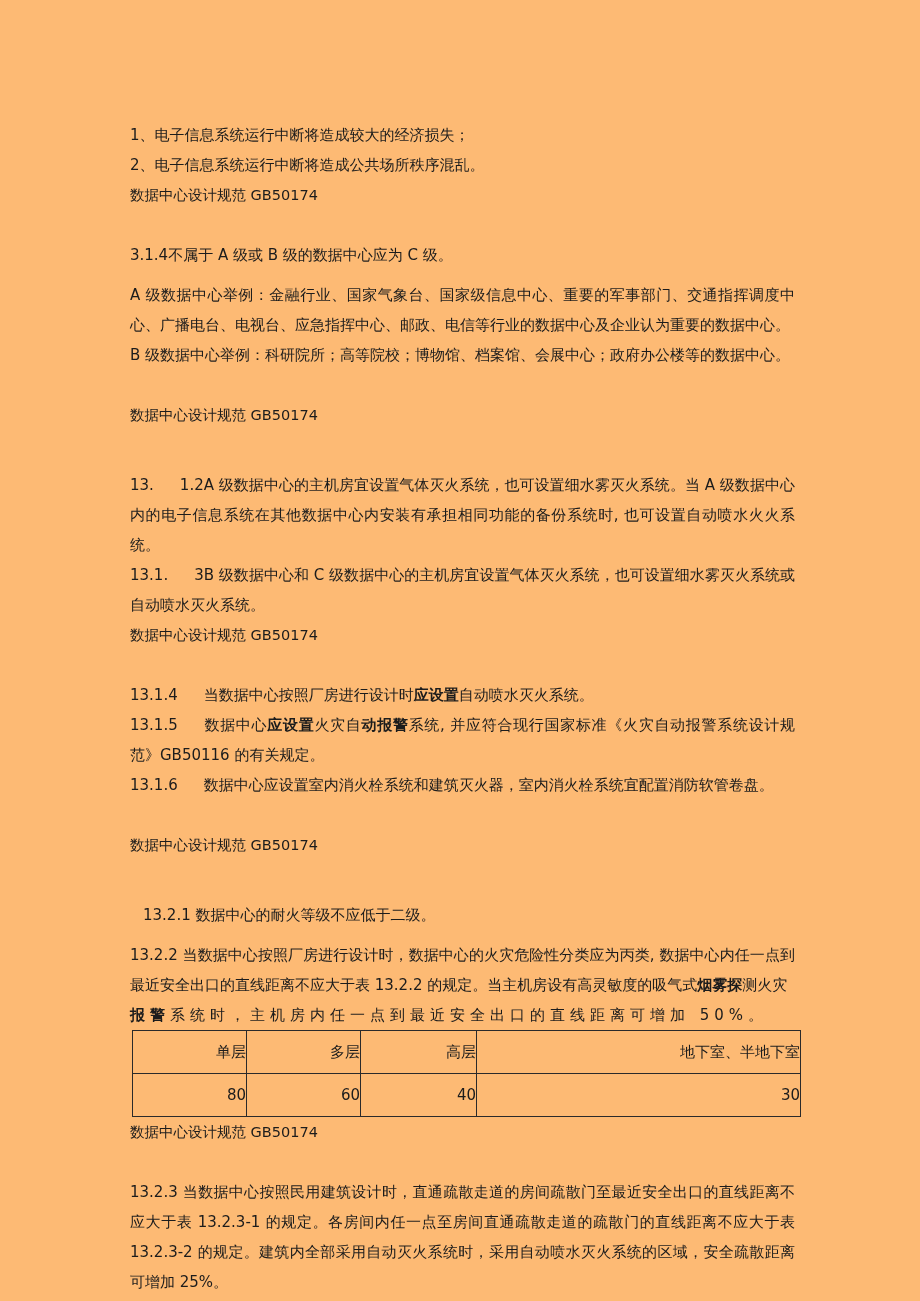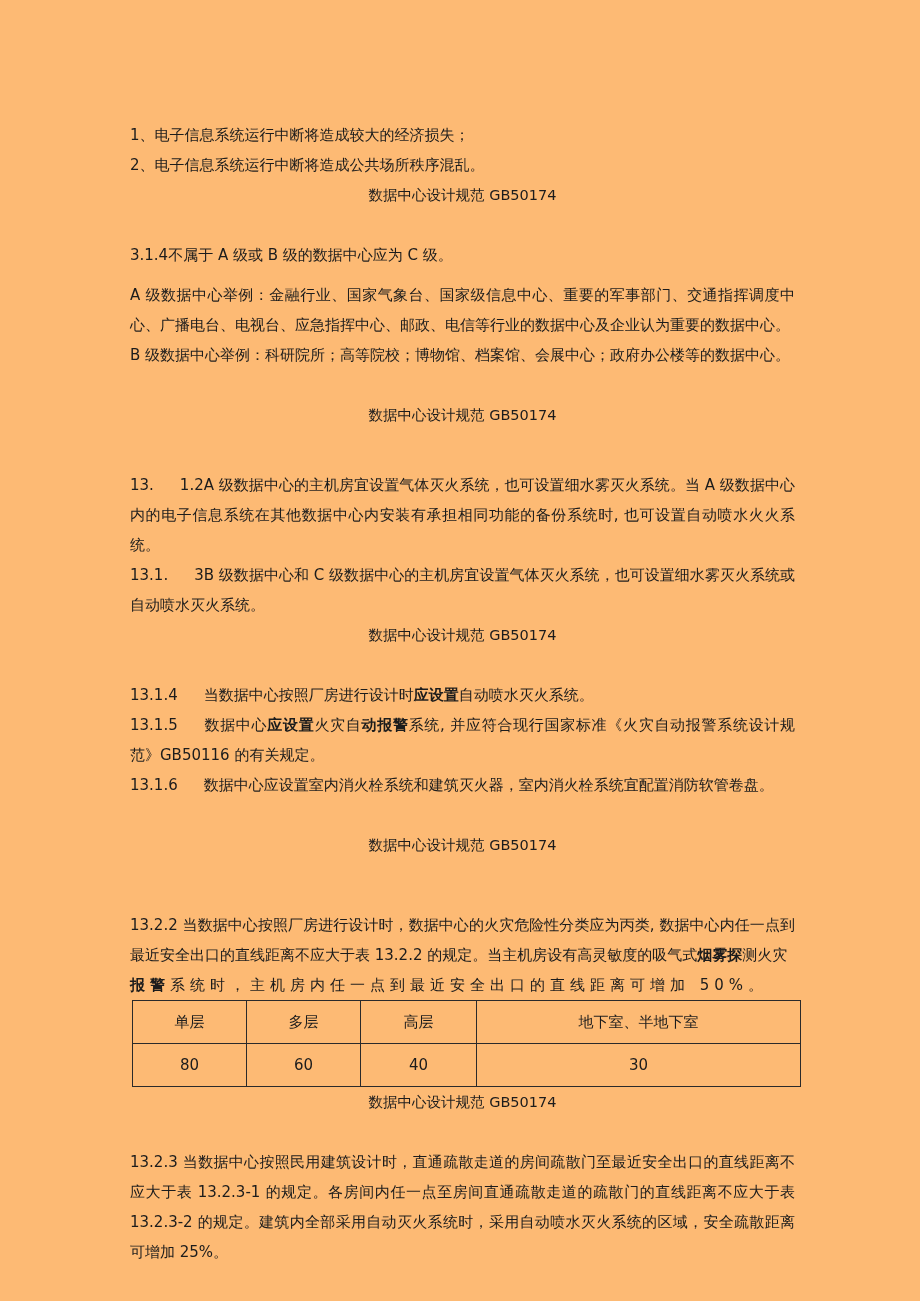--- a/index.html
+++ b/index.html
@@ -40,21 +40,21 @@
   .gap-sm { height: 10px; }
   .gap-md { height: 30px; }
   .gap-lg { height: 40px; }
   .gap-xl { height: 46px; }
 
   .footer-line {
     font-size: 14.5px;
     line-height: 30px;
     color: #1c1c1c;
     margin: 0;
-    text-align: center;
+    text-align: left;
   }
 
   .num {
     letter-spacing: 0;
   }
   .sp-wide {
     display: inline-block;
     width: 26px;
   }
   .sp-narrow {
@@ -78,21 +78,21 @@
   }
 
   
   table {
     border-collapse: collapse;
     font-size: 15px;
     color: #1c1c1c;
   }
   table td, table th {
     border: 1px solid #2a2a2a;
-    text-align: center;
+    text-align: right;
     font-weight: normal;
     padding: 0;
     vertical-align: middle;
   }
   .tbl-distance {
     width: 664px;
     margin-left: 2px;
     table-layout: fixed;
   }
   .tbl-distance td {
@@ -142,20 +142,21 @@
     <p><span class="num">13.1.5</span><span class="sp-wide"></span><span>数据中心</span><b>应设置</b><span>火灾自</span><b>动报警</b><span>系统, 并应符合现行国家标准《火灾自动报警系统设计规范》GB50116 的有关规定。</span></p>
 
     <p><span class="num">13.1.6</span><span class="sp-wide"></span><span>数据中心应设置室内消火栓系统和建筑灭火器，室内消火栓系统宜配置消防软管卷盘。</span></p>
 
     <div class="gap-md"></div>
 
     <p class="footer-line">数据中心设计规范 GB50174</p>
 
     <div class="gap-lg"></div>
 
+    <p class="p-plain"><span class="sp-narrow"></span><span class="num">13.2.1</span> <span>数据中心的耐火等级不应低于二级。</span></p>
 
     <div class="gap-sm"></div>
 
     <p><span class="num">13.2.2</span> <span>当数据中心按照厂房进行设计时，数据中心的火灾危险性分类应为丙类, 数据中心内任一点到最近安全出口的直线距离不应大于表 13.2.2 的规定。当主机房设有高灵敏度的吸气式</span><b>烟雾探</b><span>测火灾</span></p>
     <p class="stretched"><b class="lead">报警</b><span>系统时，主机房内任一点到最近安全出口的直线距离可增加 50%。</span></p>
 
     <table class="tbl-distance">
       <tbody>
         <tr>
           <td class="c1">单层</td>

